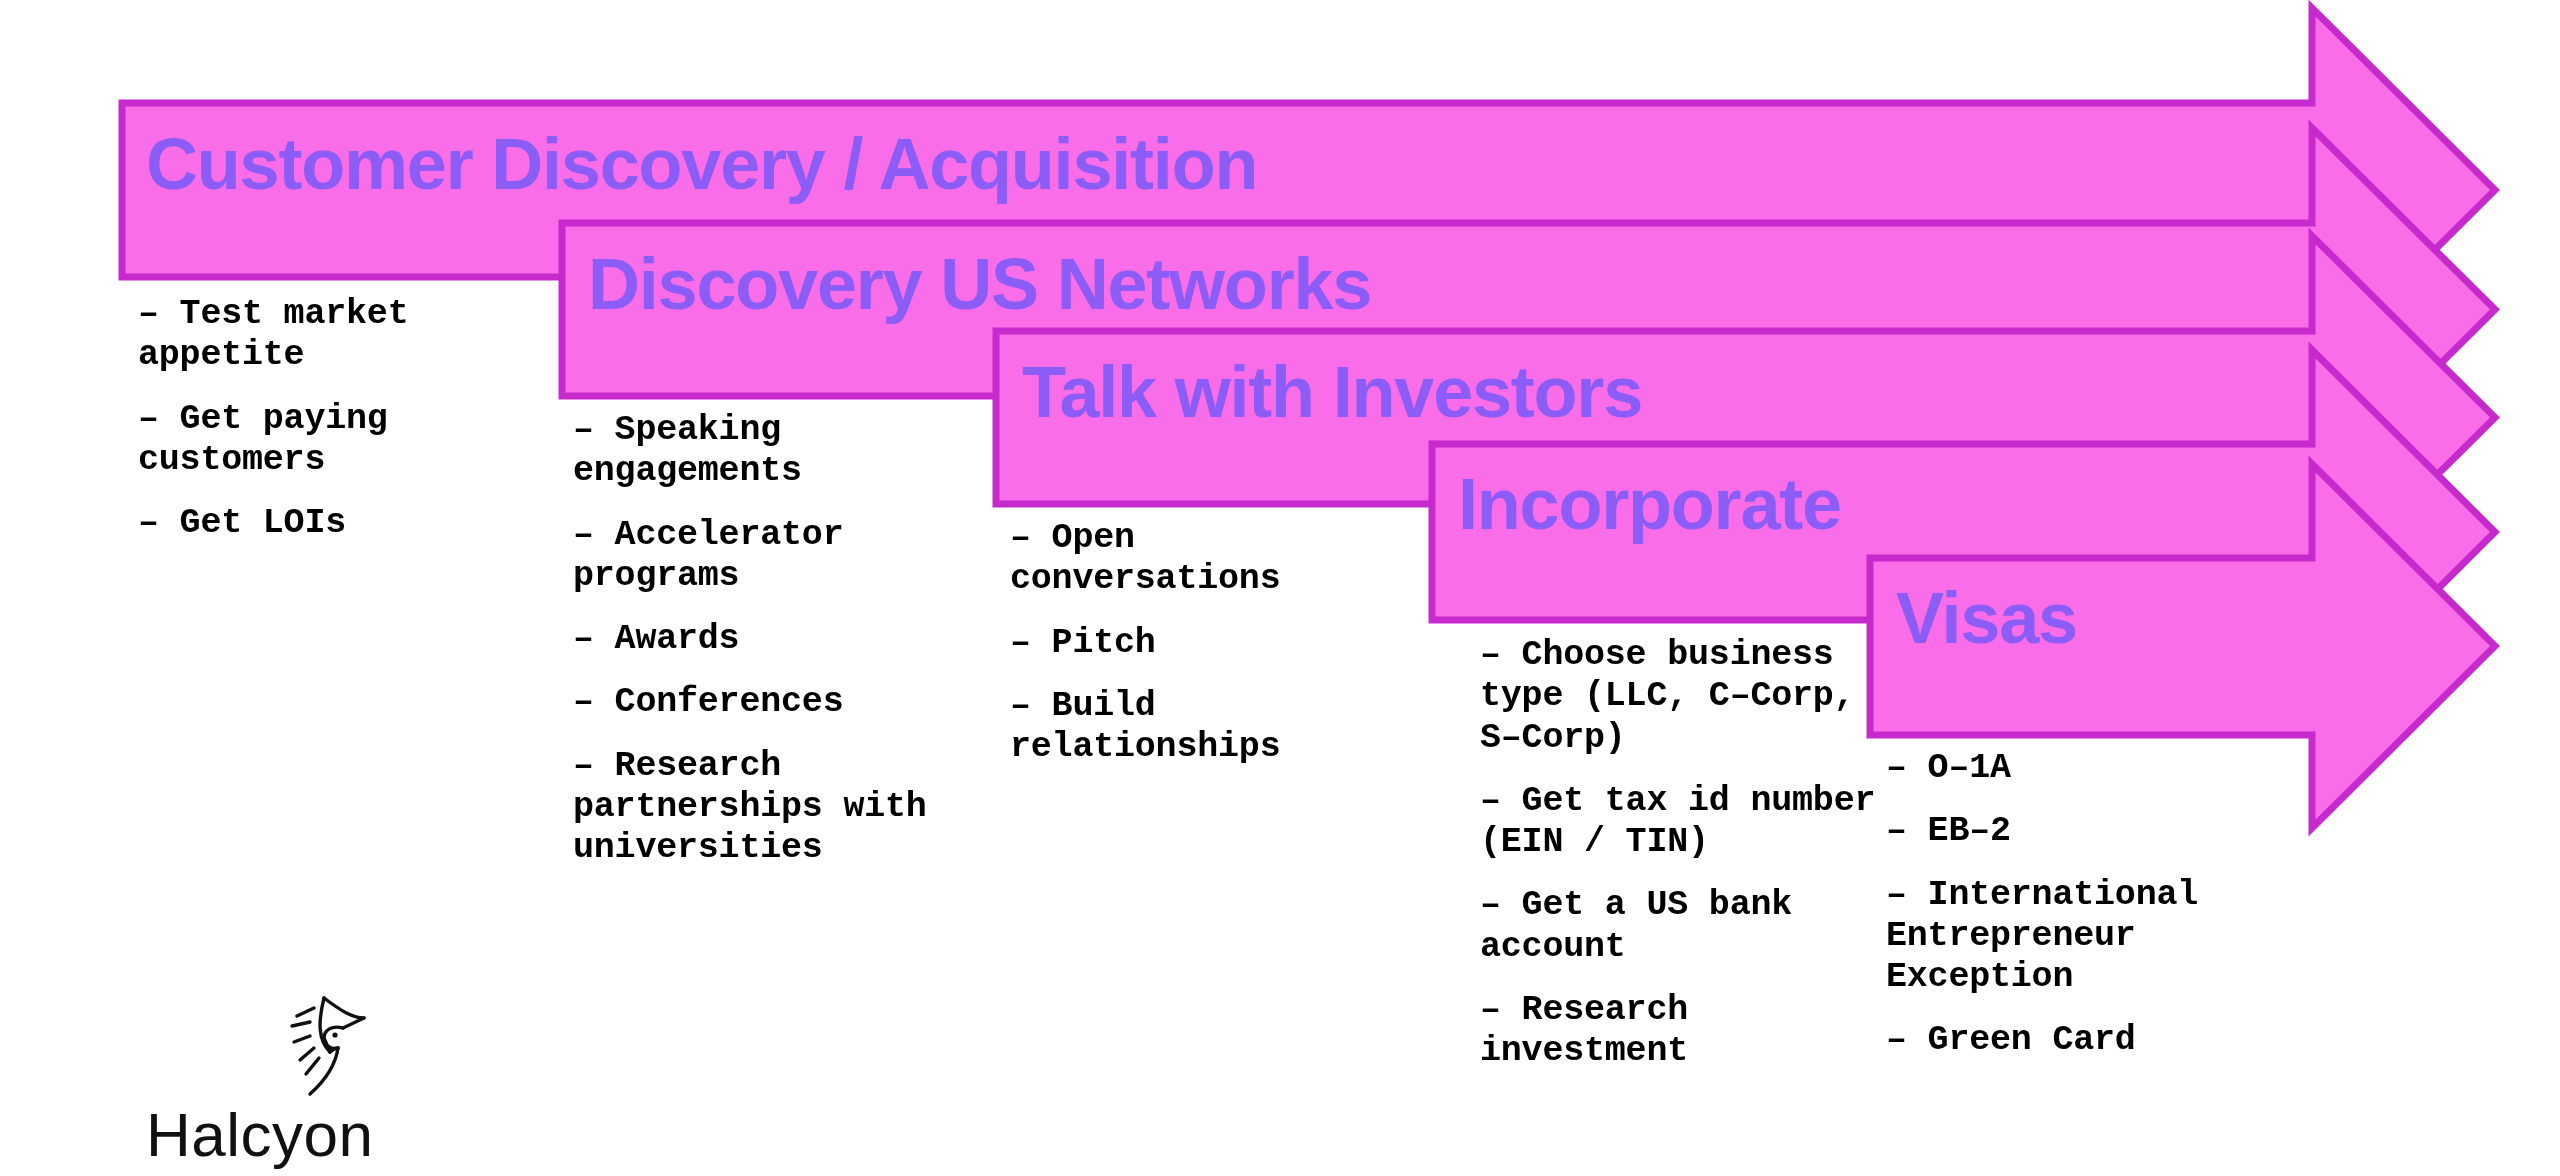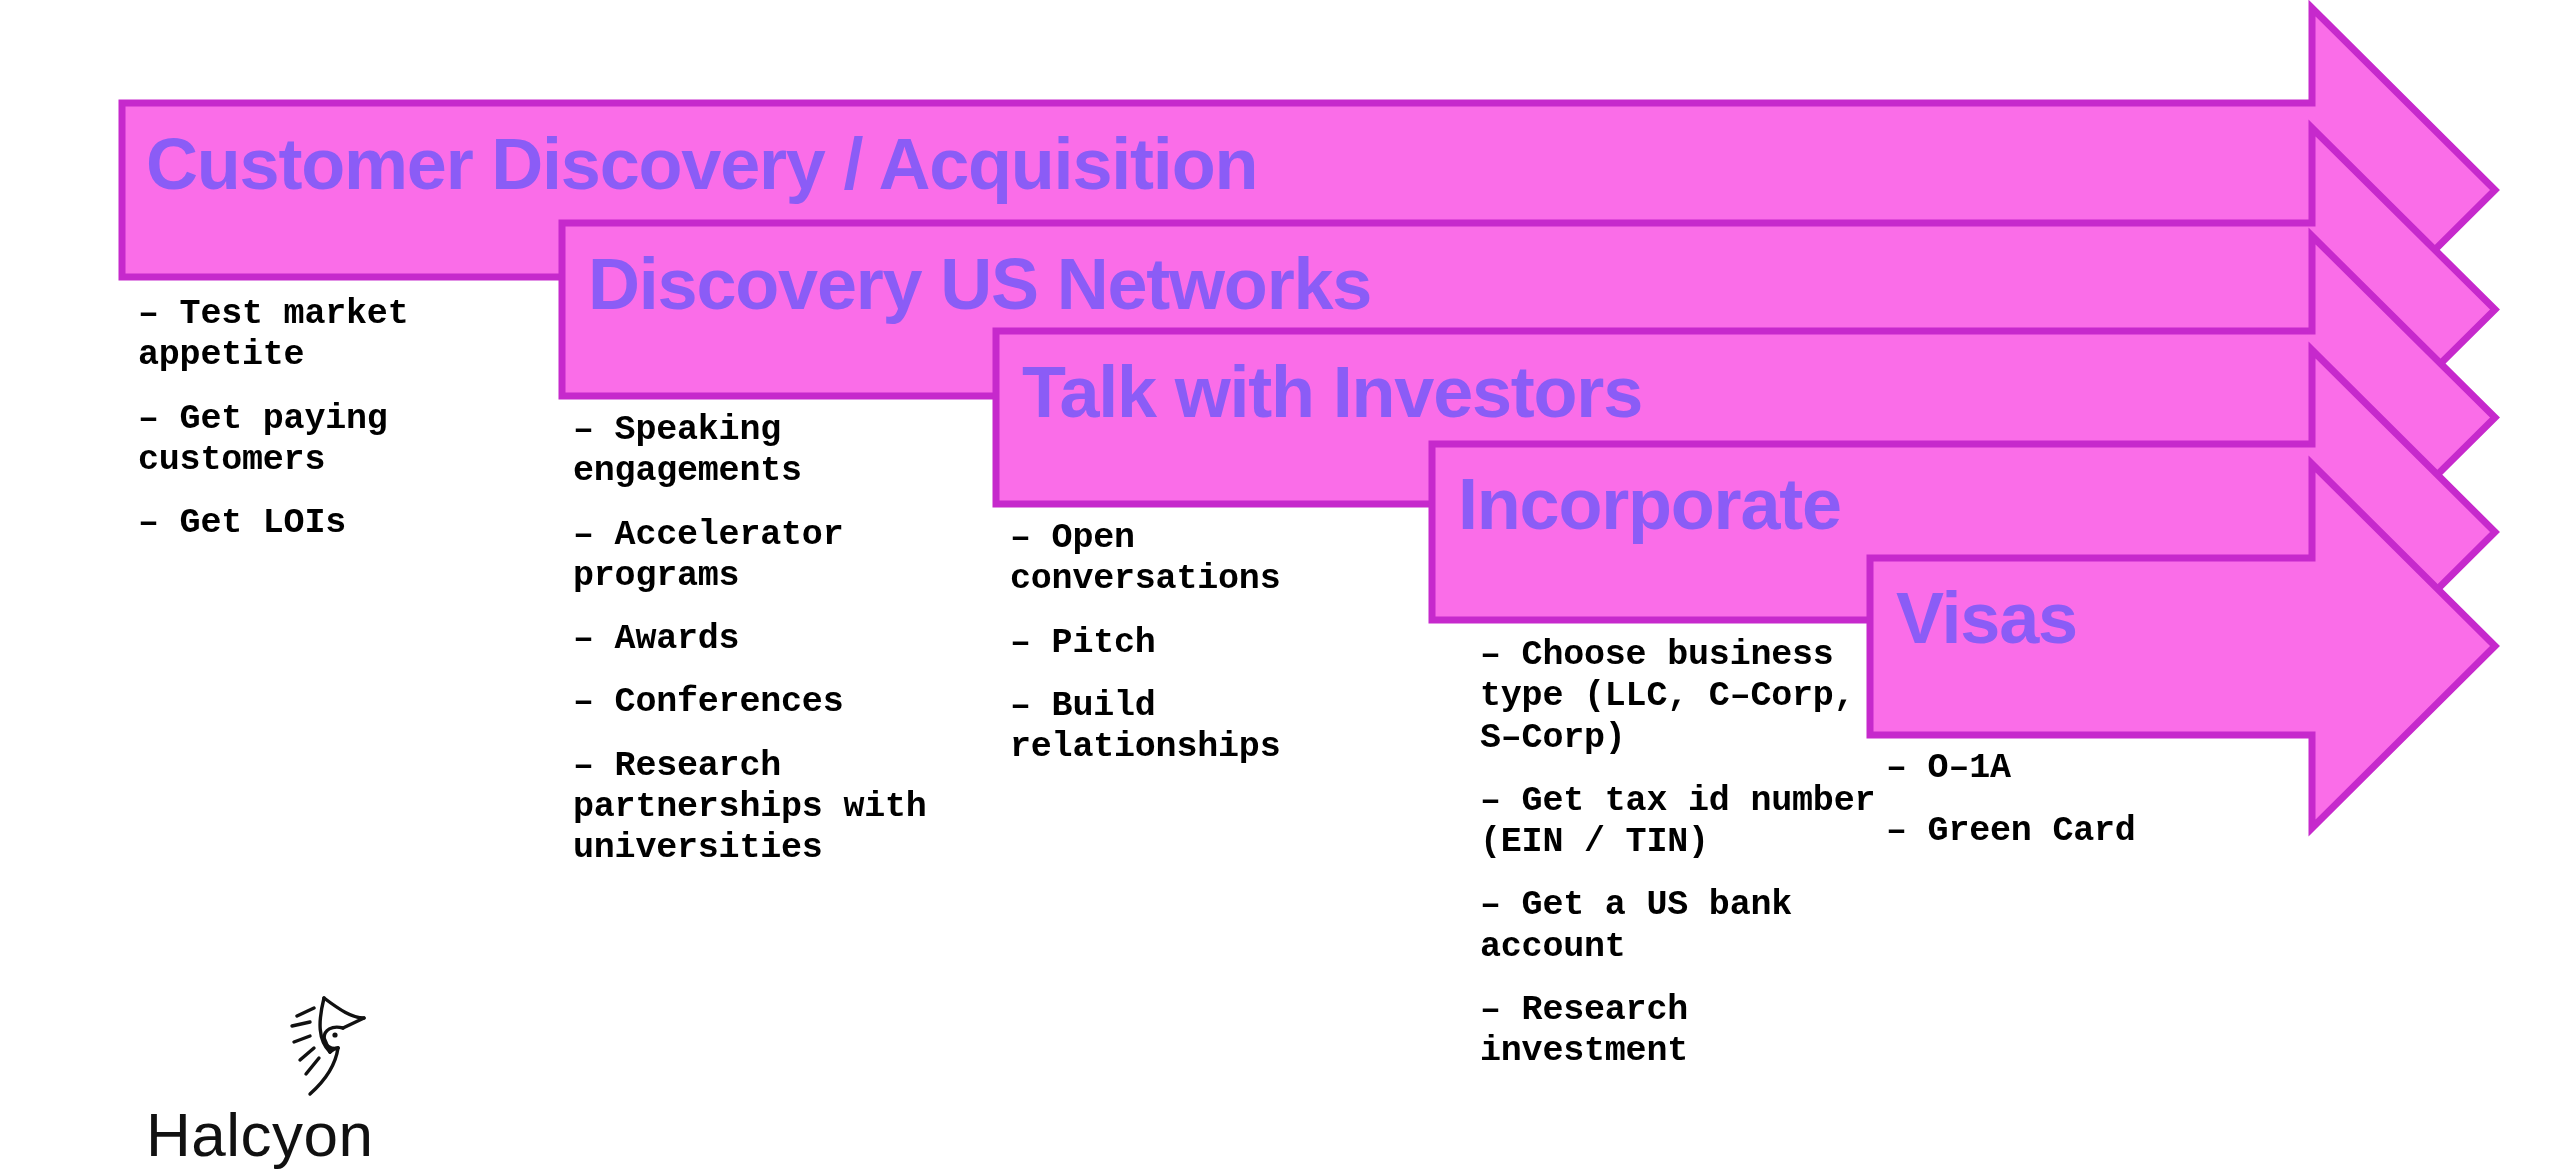--- a/index.html
+++ b/index.html
@@ -126,20 +126,22 @@
       <div class="bullet">– Build relationships</div>
     </div>
   <div class="col" style="left: 1448px; top: 635px; width: 420px; margin-left: 32px;">
       <div class="bullet">– Choose business type (LLC, C–Corp, S–Corp)</div>
       <div class="bullet">– Get tax id number (EIN / TIN)</div>
       <div class="bullet">– Get a US bank account</div>
       <div class="bullet">– Research investment</div>
     </div>
   <div class="col" style="left: 1886px; top: 748px; width: 360px;">
       <div class="bullet">– O–1A</div>
+      <div class="bullet">– EB–2</div>
+      <div class="bullet">– International Entrepreneur Exception</div>
       <div class="bullet">– Green Card</div>
     </div>
 
   <div class="logo" style="left: 138px; top: 992px;">
     <svg class="mark" viewBox="0 0 86 112" xmlns="http://www.w3.org/2000/svg">
       <g fill="none" stroke="#111111" stroke-width="3.4" stroke-linecap="round" stroke-linejoin="round">
 
         <path d="M36 6 C 30 30, 30 48, 42 60"></path>
         <path d="M36 6 C 52 18, 64 26, 76 26"></path>
 

